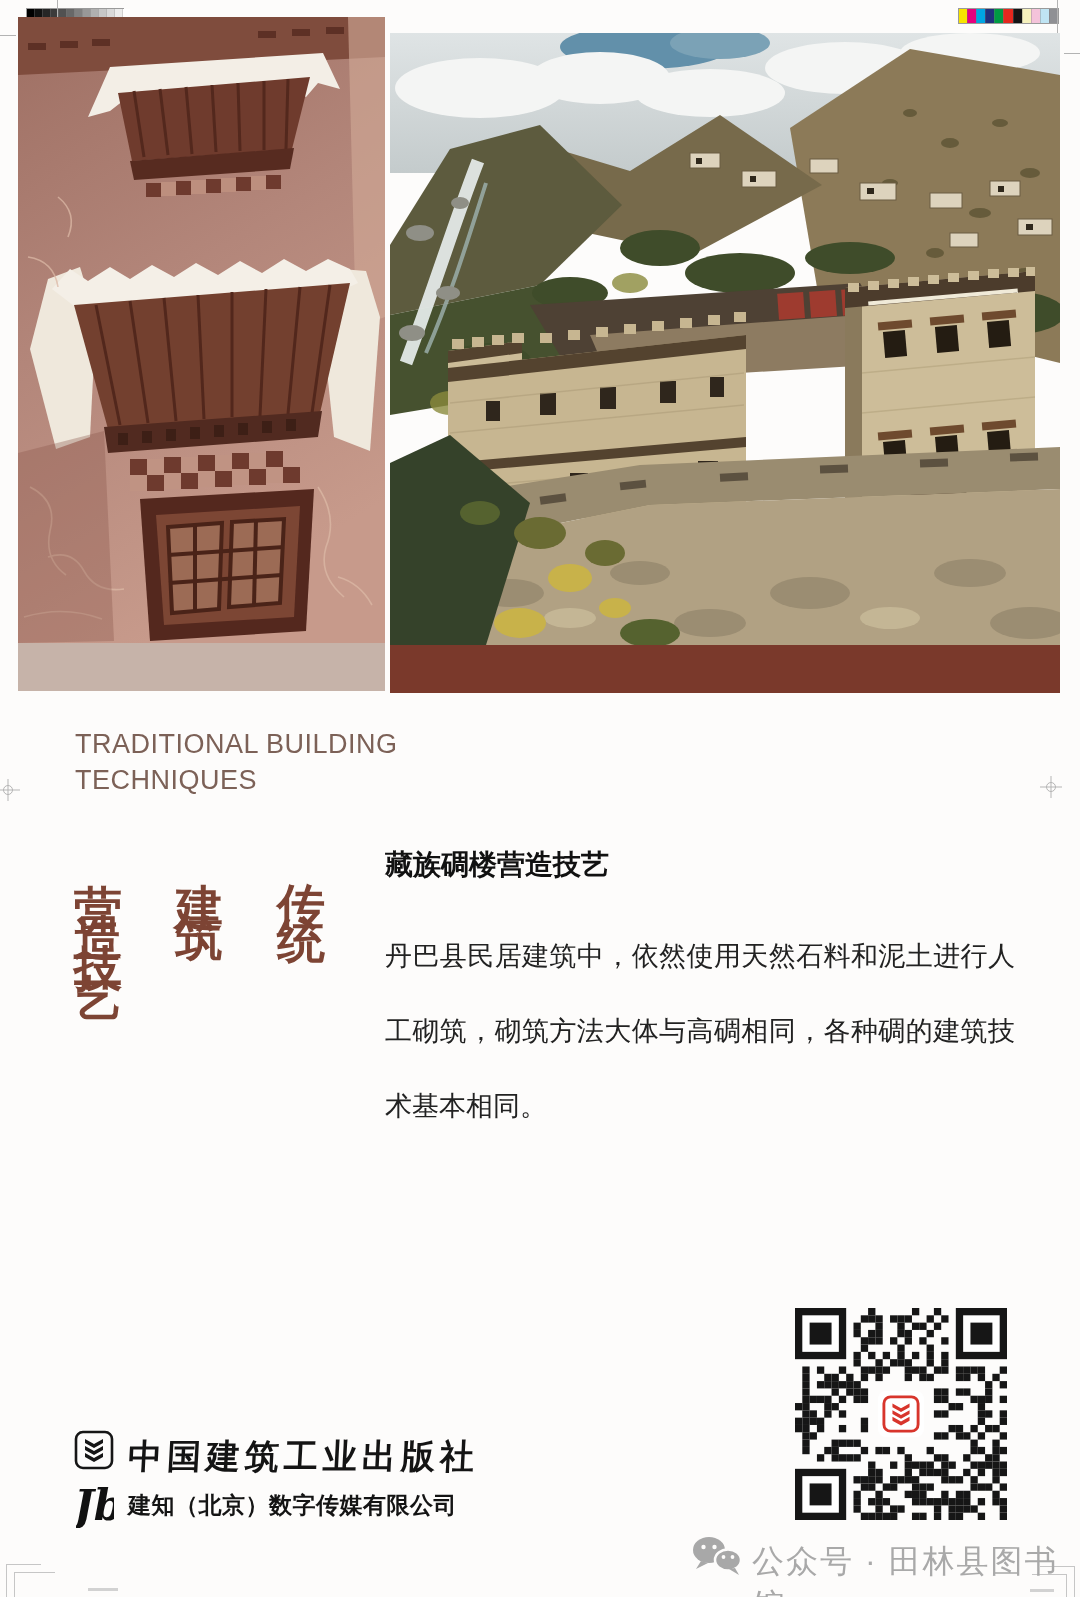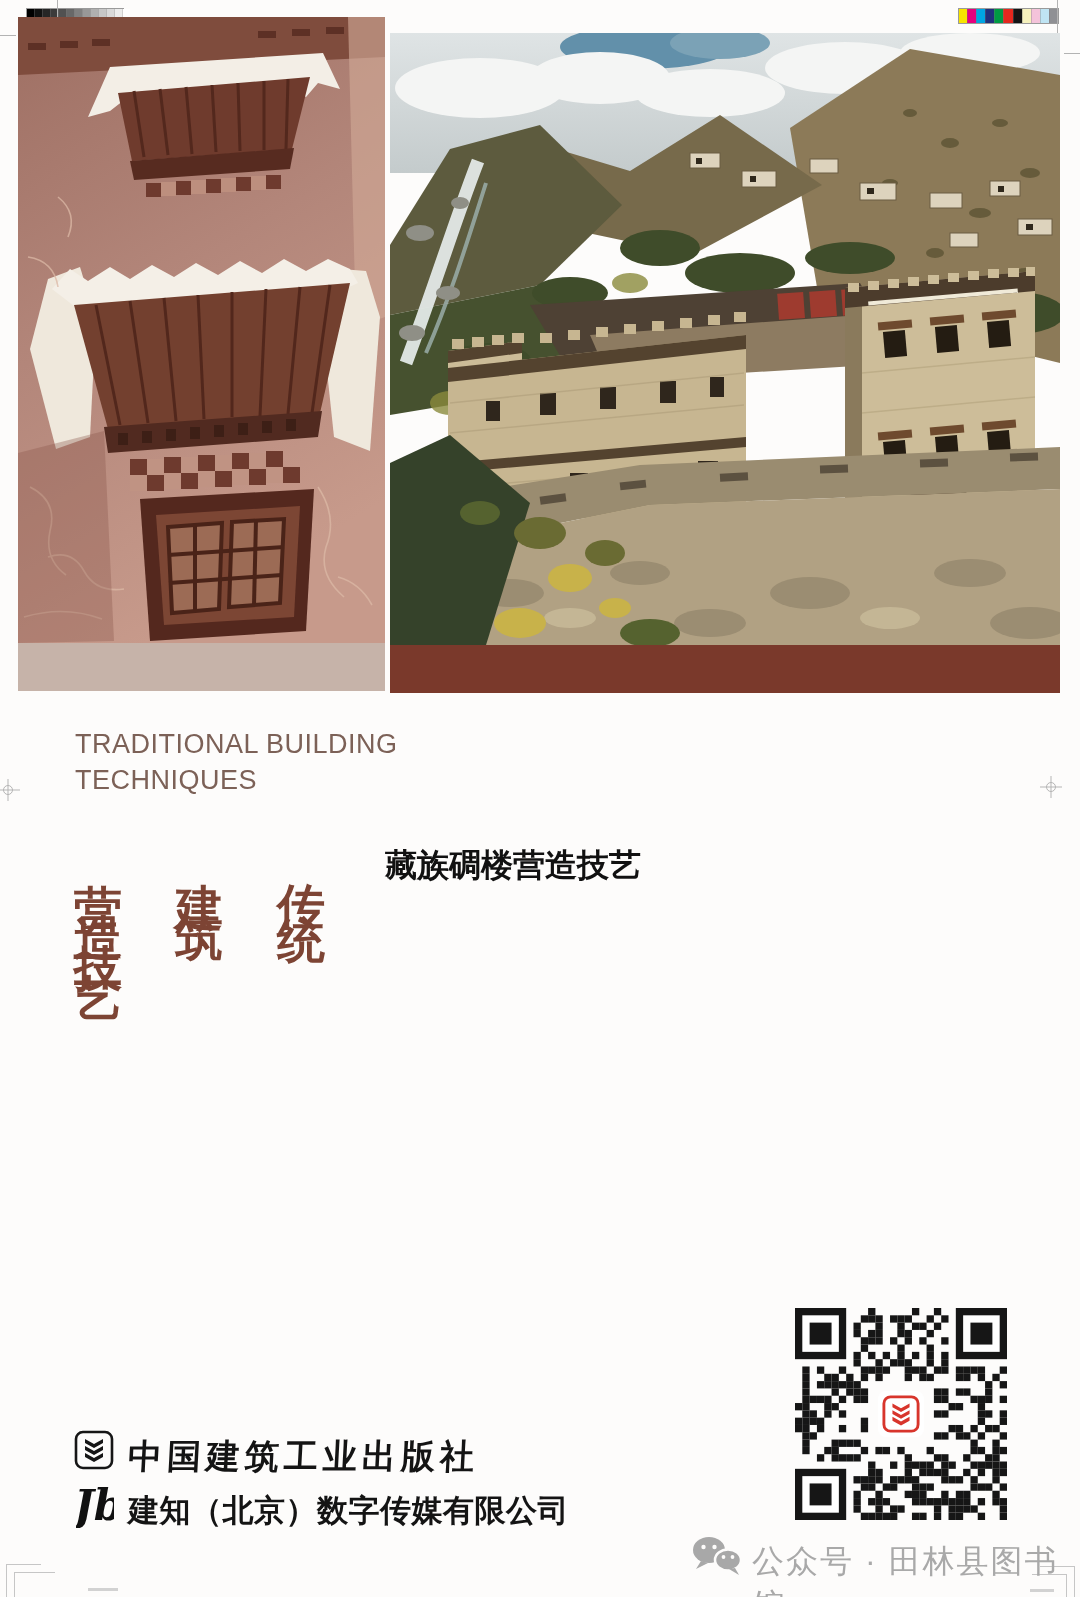--- a/index.html
+++ b/index.html
@@ -33,31 +33,31 @@
   
   .vcol{position:absolute;top:845px;writing-mode:vertical-rl;text-orientation:upright;
         font-family:"DejaVu Serif",serif;font-weight:bold;font-size:48px;
         letter-spacing:30px;color:#7d4434;line-height:48px;}
   #vcol-left{left:75px;}
   #vcol-mid{left:176px;}
   #vcol-right{left:278px;}
 
   
   #article{left:385px;top:845px;width:630px;color:#1c1c1c;}
-  #article h1{margin:0 0 34px 0;font-size:32px;line-height:40px;font-weight:bold;color:#111;}
+  #article h1{margin:0 0 34px 0;font-size:28px;line-height:40px;font-weight:bold;color:#111;}
   #article p{margin:0;font-size:27px;line-height:75px;text-align:justify;
              text-justify:inter-ideograph;color:#222;}
 
   
   #press-logo{left:74px;top:1430px;width:40px;height:40px;}
   #press-name{left:128px;top:1434px;font-family:"DejaVu Serif",serif;font-weight:bold;
               font-size:34px;letter-spacing:5px;color:#141414;transform:skewX(-3deg);}
   #company-logo{left:76px;top:1482px;width:38px;height:46px;}
   #company-name{left:128px;top:1490px;font-family:"DejaVu Serif",serif;font-weight:bold;
-                font-size:31px;letter-spacing:0.5px;color:#141414;text-align:right;}
+                font-size:23px;letter-spacing:0.5px;color:#141414;text-align:right;}
 
   
   #qr{left:795px;top:1308px;width:212px;height:212px;}
   #qr svg{display:block;}
   #qr-logo{position:absolute;left:83px;top:83px;width:46px;height:46px;background:#fff;
            border-radius:8px;display:flex;align-items:center;justify-content:center;}
 
   
   #wm-icon{left:692px;top:1536px;width:52px;height:40px;}
   #wm-text{left:752px;top:1540px;font-size:32px;letter-spacing:2px;color:#a9a9a9;}
@@ -469,20 +469,21 @@
     <div>TRADITIONAL BUILDING</div>
     <div>TECHNIQUES</div>
   </div>
 
   <div id="vcol-left" class="vcol">营造技艺</div>
   <div id="vcol-mid" class="vcol">建筑</div>
   <div id="vcol-right" class="vcol">传统</div>
 
   <div id="article" class="abs">
     <h1>藏族碉楼营造技艺</h1>
+    <p>丹巴县民居建筑中，依然使用天然石料和泥土进行人工砌筑，砌筑方法大体与高碉相同，各种碉的建筑技术基本相同。</p>
   </div>
 
   <svg id="press-logo" class="abs" viewBox="0 0 40 40">
     <rect x="2" y="2" width="36" height="36" rx="7" fill="none" stroke="#161616" stroke-width="2.6"></rect>
     <path d="M11 9 L20 14 L29 9 L29 13 L20 18 L11 13 Z" fill="#161616"></path>
     <path d="M11 16 L20 21 L29 16 L29 20 L20 25 L11 20 Z" fill="#161616"></path>
     <path d="M11 23 L20 28 L29 23 L29 27 L20 32 L11 27 Z" fill="#161616"></path>
   </svg>
   <div id="press-name" class="abs">中国建筑工业出版社</div>
 

